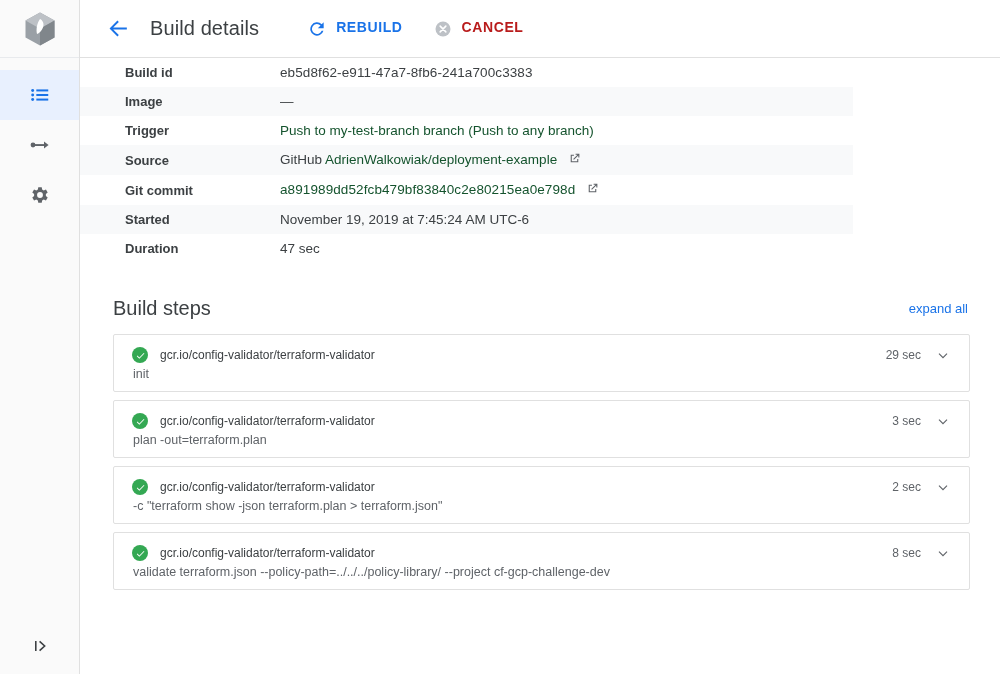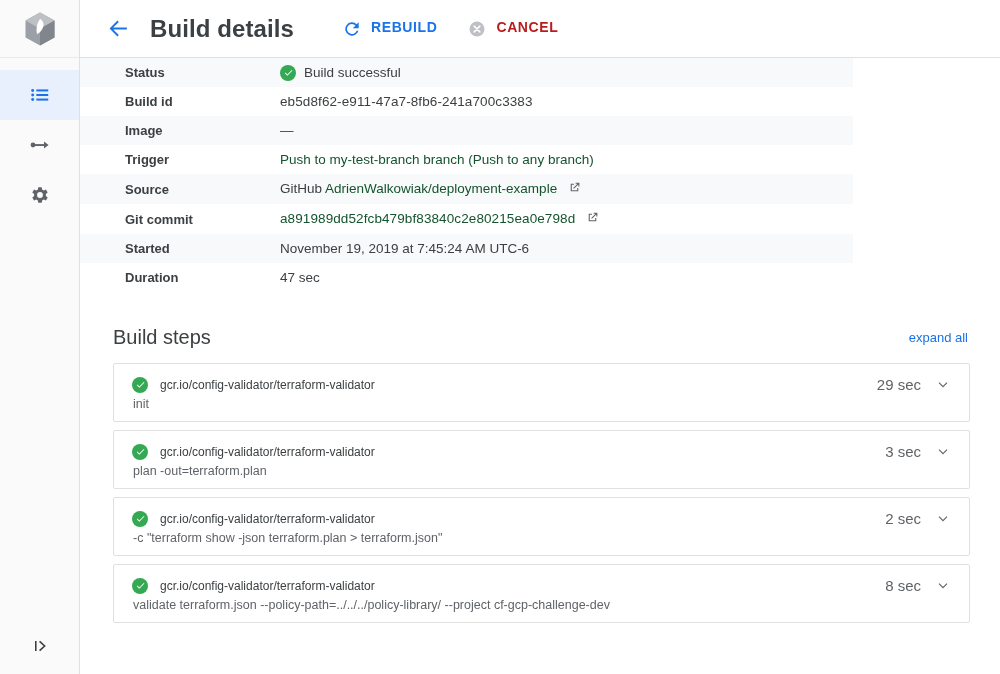--- a/index.html
+++ b/index.html
@@ -41,21 +41,21 @@
   #main { flex: 1 1 auto; height: 674px; position: relative; background: #fff; }
 
   
   #header {
     height: 58px; display: flex; align-items: center;
     border-bottom: 1px solid #e0e0e0; background: #fff;
     padding-left: 18px;
   }
   #back-arrow { width: 40px; height: 40px; display:flex; align-items:center; justify-content:center; cursor:pointer; }
   #page-title {
-    font-size: 24px; color: #3c4043; font-weight: 700;
+    font-size: 20px; color: #3c4043; font-weight: 400;
     margin-left: 12px; letter-spacing: .1px;
   }
   .hdr-actions { display: flex; align-items: center; margin-left: 48px; gap: 30px; }
   .hdr-btn {
     display: flex; gap: 9px;
     font-size: 14px; font-weight: 600; letter-spacing: .6px;
     cursor: pointer; background: none; border: none;
     font-family: "Liberation Sans", sans-serif;
   }
   .hdr-btn.primary { color: #1a73e8; }
@@ -108,21 +108,21 @@
     border: 1px solid #e0e0e0; background: #fff;
     border-radius: 2px; padding: 12px 18px 10px 18px;
     margin-bottom: 8px; position: relative;
     cursor: pointer;
   }
   .step-top { display: flex; align-items: center; }
   .step-name {
     font-size: 12px; color: #3c4043; font-weight: 400;
     margin-left: 12px; flex: 1 1 auto;
   }
-  .step-dur { font-size: 15px; color: #5f6368; margin-right: 14px; }
+  .step-dur { font-size: 12px; color: #5f6368; margin-right: 14px; }
   .step-chev { width: 16px; height: 16px; display:flex; align-items:center; justify-content:center; }
   .step-args {
     font-size: 12.5px; color: #5f6368; margin-top: 4px; margin-left: 1px;
     white-space: nowrap; overflow: hidden; text-overflow: ellipsis;
   }
 </style>
 </head>
 <body>
 
 <div id="app">
@@ -206,34 +206,20 @@
     <div id="body">
 
       <table id="details">
         <colgroup>
             <col class="c1">
             <col class="c2">
             <col class="c3">
           </colgroup>
         <tbody>
 
-          <tr class="shaded">
-            <td class="k">Status</td>
-            <td class="v">
-              <span class="cell-flex">
-                <span class="check">
-                  <svg width="11" height="11" viewBox="0 0 24 24">
-                      <path d="M9.5 16.2 5.3 12l-1.4 1.4 5.6 5.6L20.6 7.8l-1.4-1.4z" fill="#ffffff"></path>
-                    </svg>
-                </span>
-                <span>Build successful</span>
-              </span>
-            </td>
-            <td class="pad"></td>
-          </tr>
 
           <tr>
             <td class="k">Build id</td>
             <td class="v mono-ish">eb5d8f62-e911-47a7-8fb6-241a700c3383</td>
             <td class="pad"></td>
           </tr>
 
           <tr class="shaded">
             <td class="k">Image</td>
             <td class="v">—</td>

